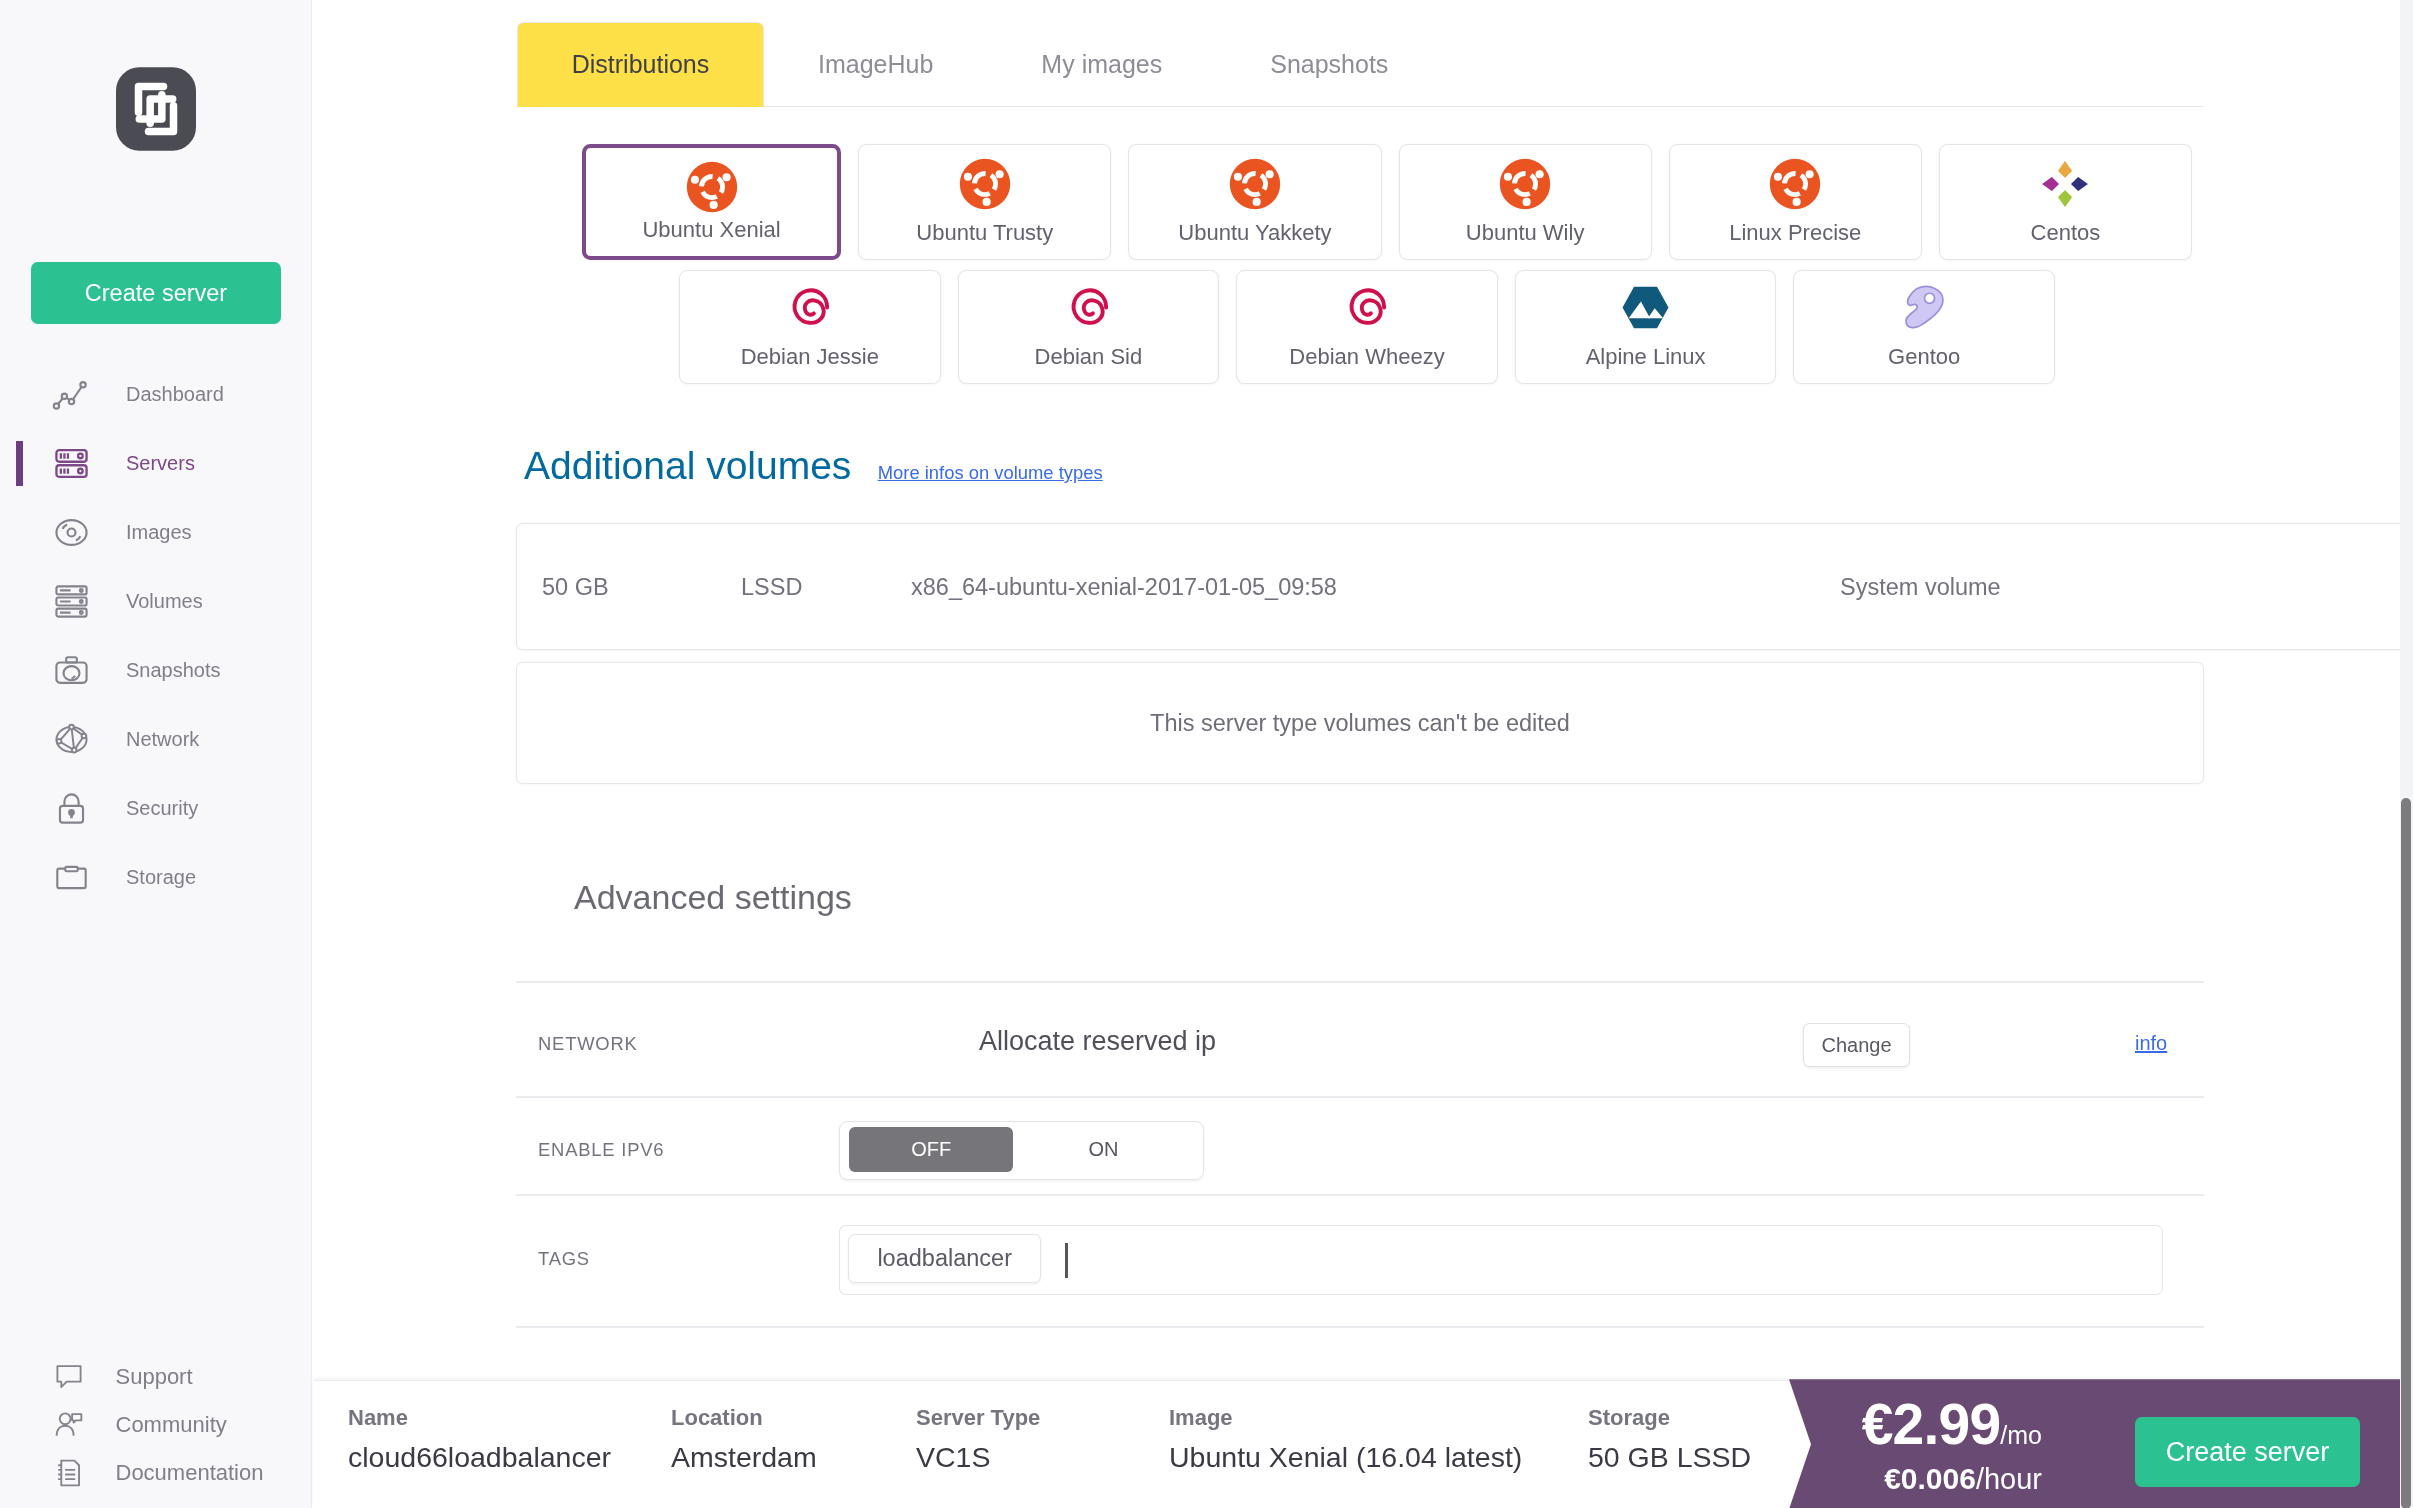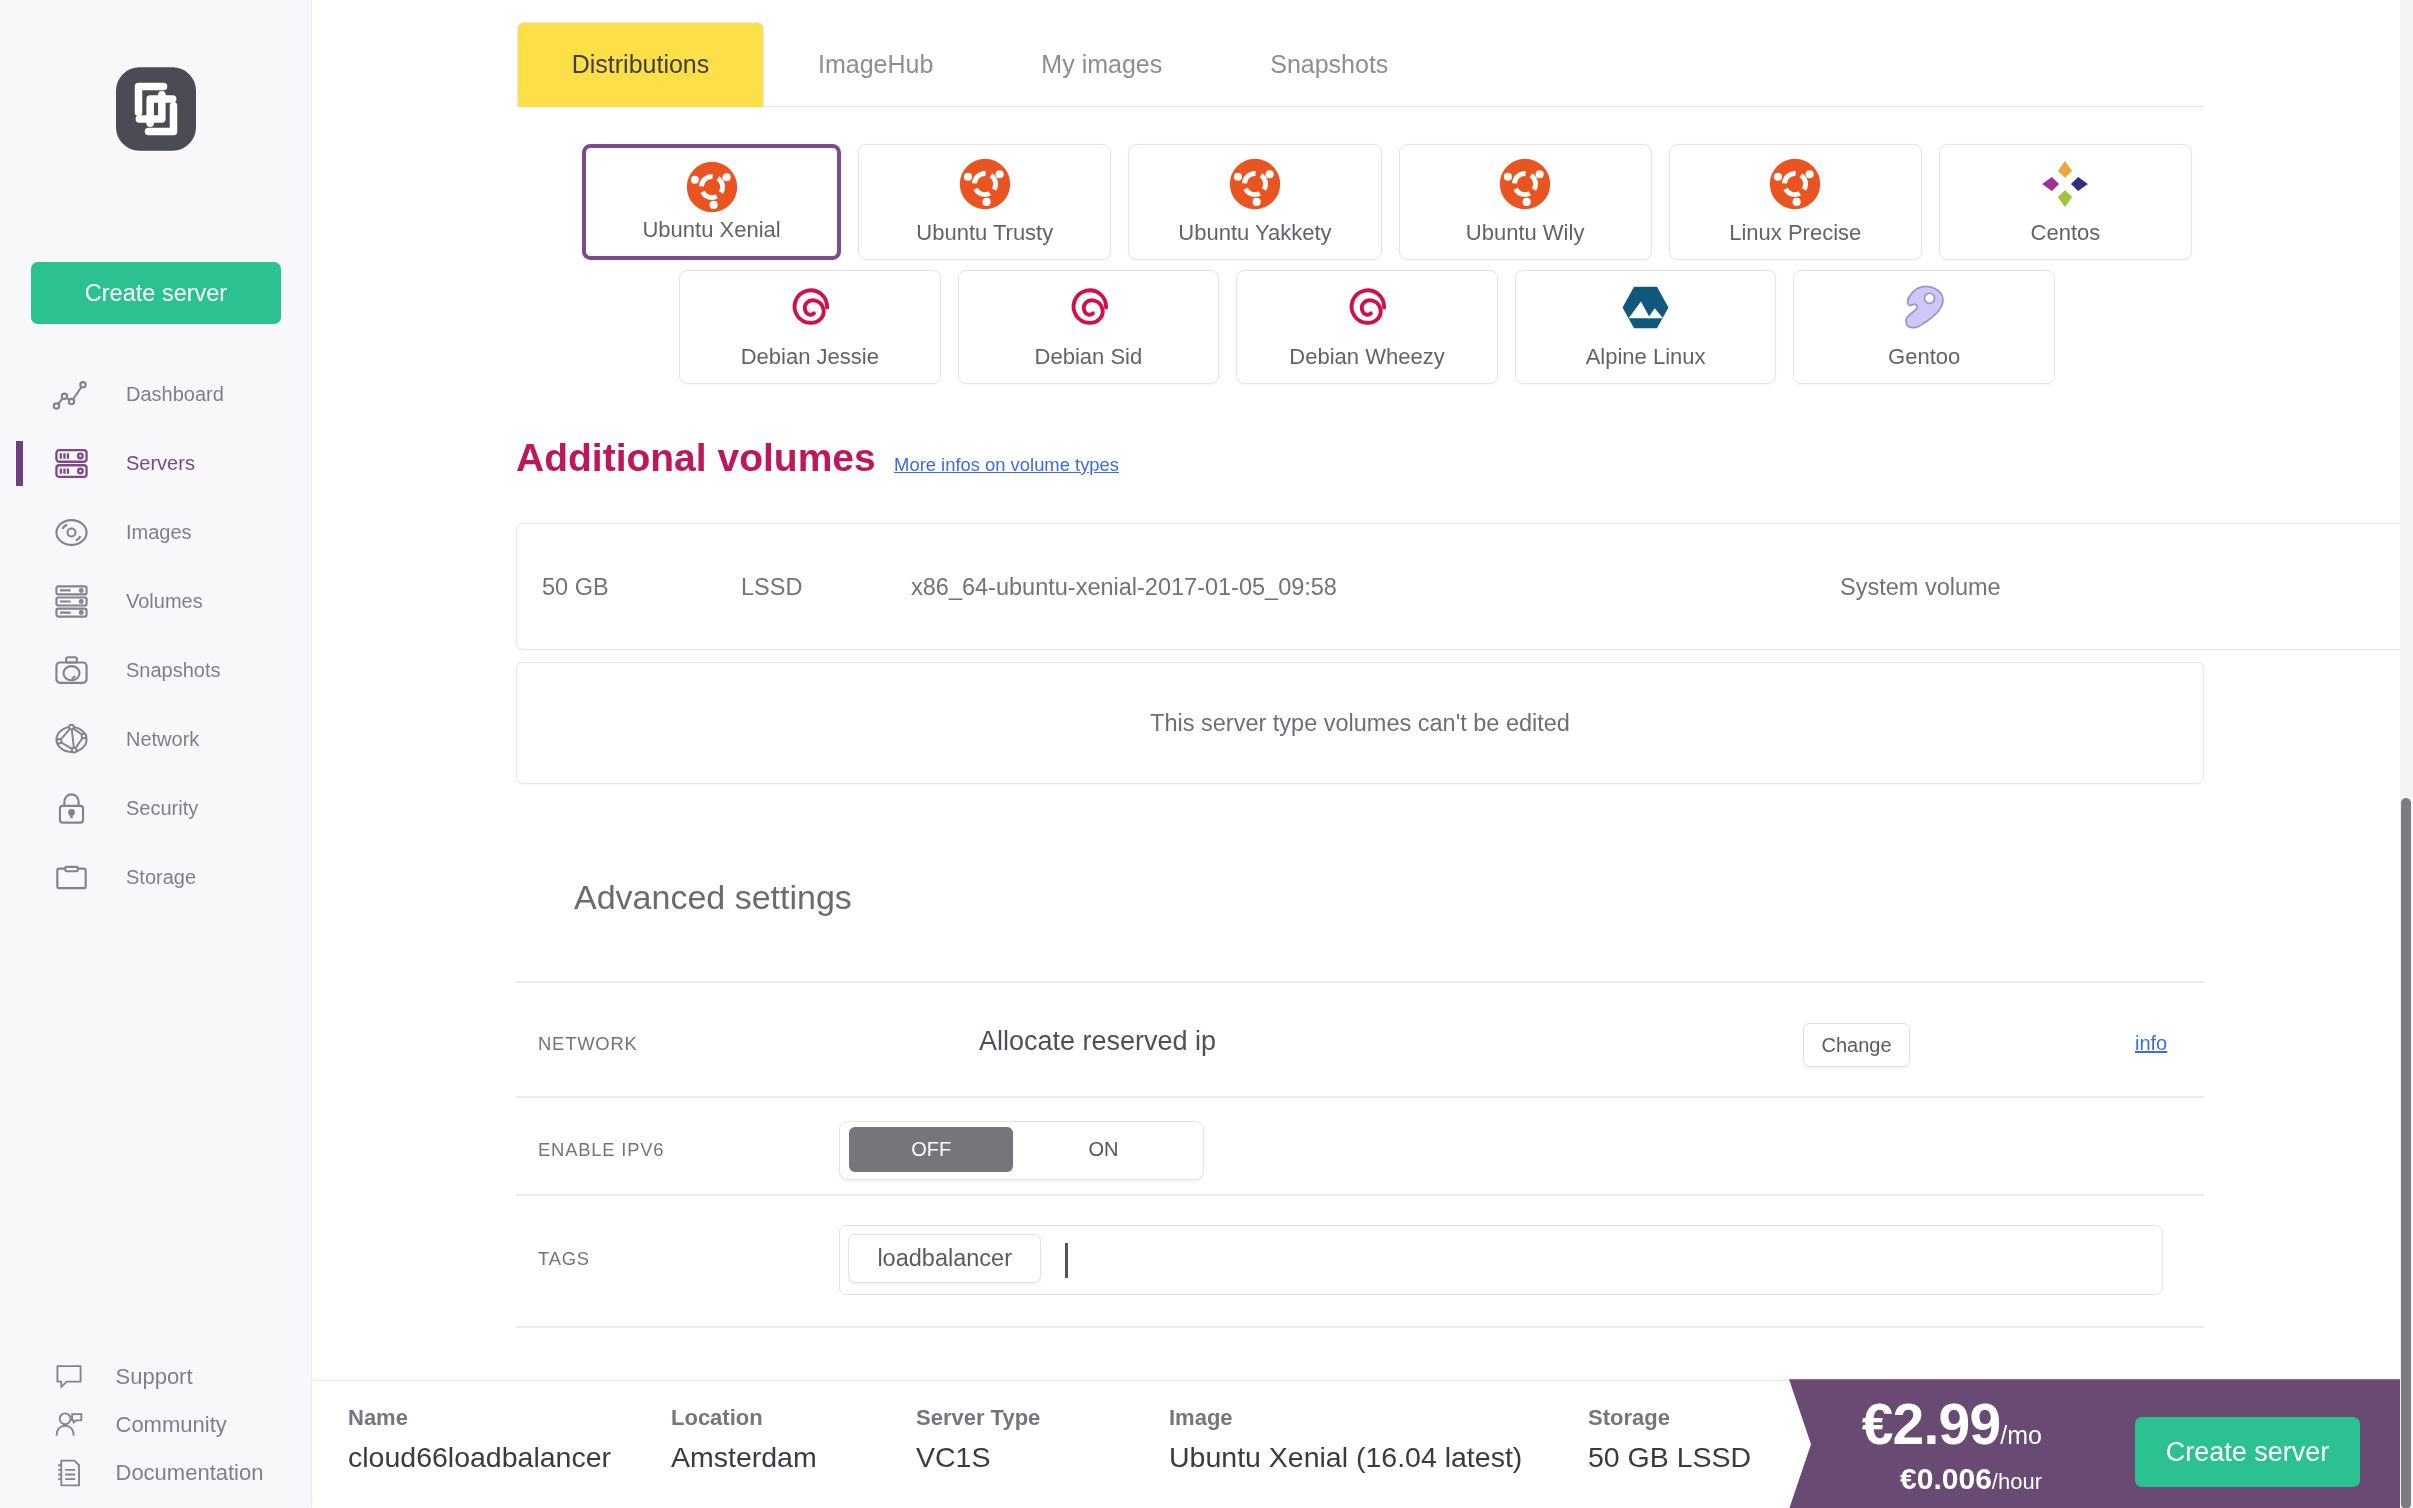--- a/index.html
+++ b/index.html
@@ -37,21 +37,21 @@
   .row2{left:679px;top:270px;width:1376px;height:114px;}
   .card{flex:1;background:#fff;border:1.7px solid #e3e3e8;border-radius:8.4px;
         box-shadow:0 0.8px 2.5px rgba(0,0,0,.04);display:flex;flex-direction:column;
         align-items:center;justify-content:space-between;padding:13.4px 0 13.4px;
         box-sizing:border-box;cursor:pointer;}
   .card.selected{border:4.2px solid #7d4a8c;margin-left:44px;}
   .card .label{font-size:22px;color:#62626c;}
 
   
   .vol-heading{position:absolute;left:516px;top:436px;display:flex;align-items:baseline;}
-  .vol-heading h1{margin:0;font-size:39px;font-weight:700;color:#be185d;}
+  .vol-heading h1{margin:8px;font-size:39px;font-weight:400;color:#0369a1;}
   .vol-link{margin-left:18.4px;font-size:18.4px;color:#3a6be6;text-decoration:underline;cursor:pointer;}
   .vol-table{position:absolute;left:516px;top:523px;width:1995px;height:127px;
              border:1.7px solid #e6e6ea;border-radius:6.7px;box-sizing:border-box;
              box-shadow:0 0.8px 2.5px rgba(0,0,0,.04);background:#fff;}
   .vol-table span{position:absolute;top:50px;font-size:23.5px;color:#72727c;}
   .vt-size{left:25px;} .vt-type{left:224px;} .vt-image{left:394px;} .vt-role{left:1323px;}
   .vol-notice{position:absolute;left:516px;top:662px;width:1688px;height:122px;
               border:1.7px solid #e6e6ea;border-radius:6.7px;box-sizing:border-box;background:#fff;
               display:flex;align-items:center;justify-content:center;
               font-size:23.5px;color:#6e6e78;box-shadow:0 0.8px 2.5px rgba(0,0,0,.04);}
@@ -93,21 +93,21 @@
   .sum-col .sv{margin-top:10px;font-size:28.5px;color:#3a3a44;}
   .c1{left:35px;} .c2{left:358px;} .c3{left:603px;} .c4{left:856px;} .c5{left:1275px;}
   .price-panel{position:absolute;left:1476px;top:-1.7px;width:624px;height:130px;background:#684a72;
                clip-path:polygon(0 0,100% 0,100% 100%,0 100%,22px 50%);}
   .price{position:absolute;left:37px;top:11.7px;width:216px;text-align:right;color:#fff;}
   .price-line1{white-space:nowrap;}
   .price-month{font-size:57px;font-weight:bold;letter-spacing:-0.8px;}
   .price-mo{font-size:25px;}
   .price-line2{margin-top:5px;white-space:nowrap;}
   .price-hour{font-size:30px;font-weight:bold;}
-  .price-hr{font-size:22px;}
+  .price-hr{font-size:29px;}
   .create-btn2{position:absolute;left:346px;top:38px;width:225px;height:70px;background:#2cc191;
                border:none;border-radius:6.7px;color:#fff;font-size:27px;font-family:inherit;cursor:pointer;}
 
   
   .sb-track{position:absolute;right:0;top:0;width:13.4px;height:1508px;background:#f3f4f6;}
   .sb-thumb{position:absolute;right:1.7px;top:798px;width:10px;height:711px;background:#7b7b80;border-radius:5px;cursor:grab;}
 
   svg{display:block;}
 </style>
 </head>

